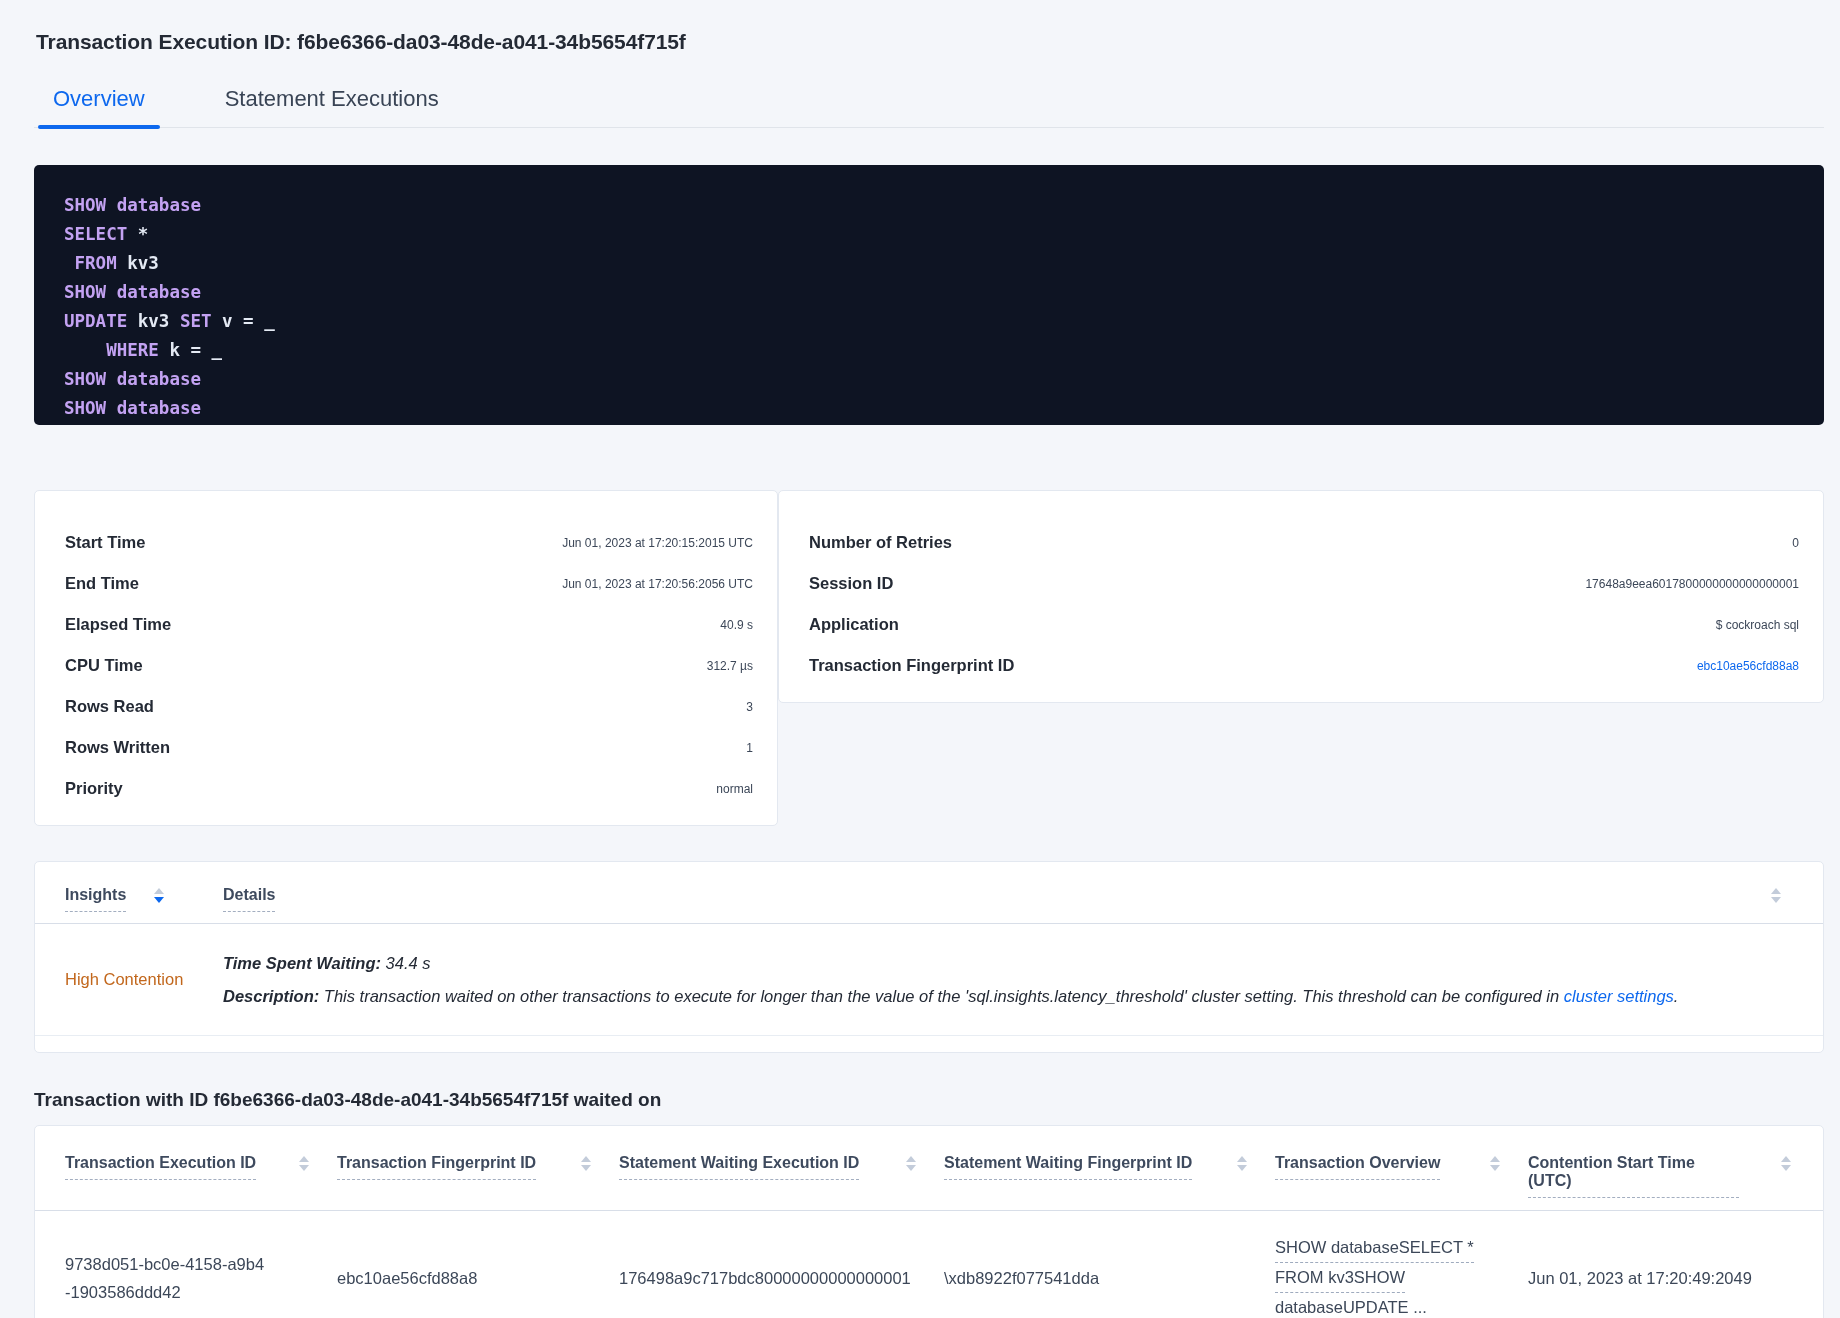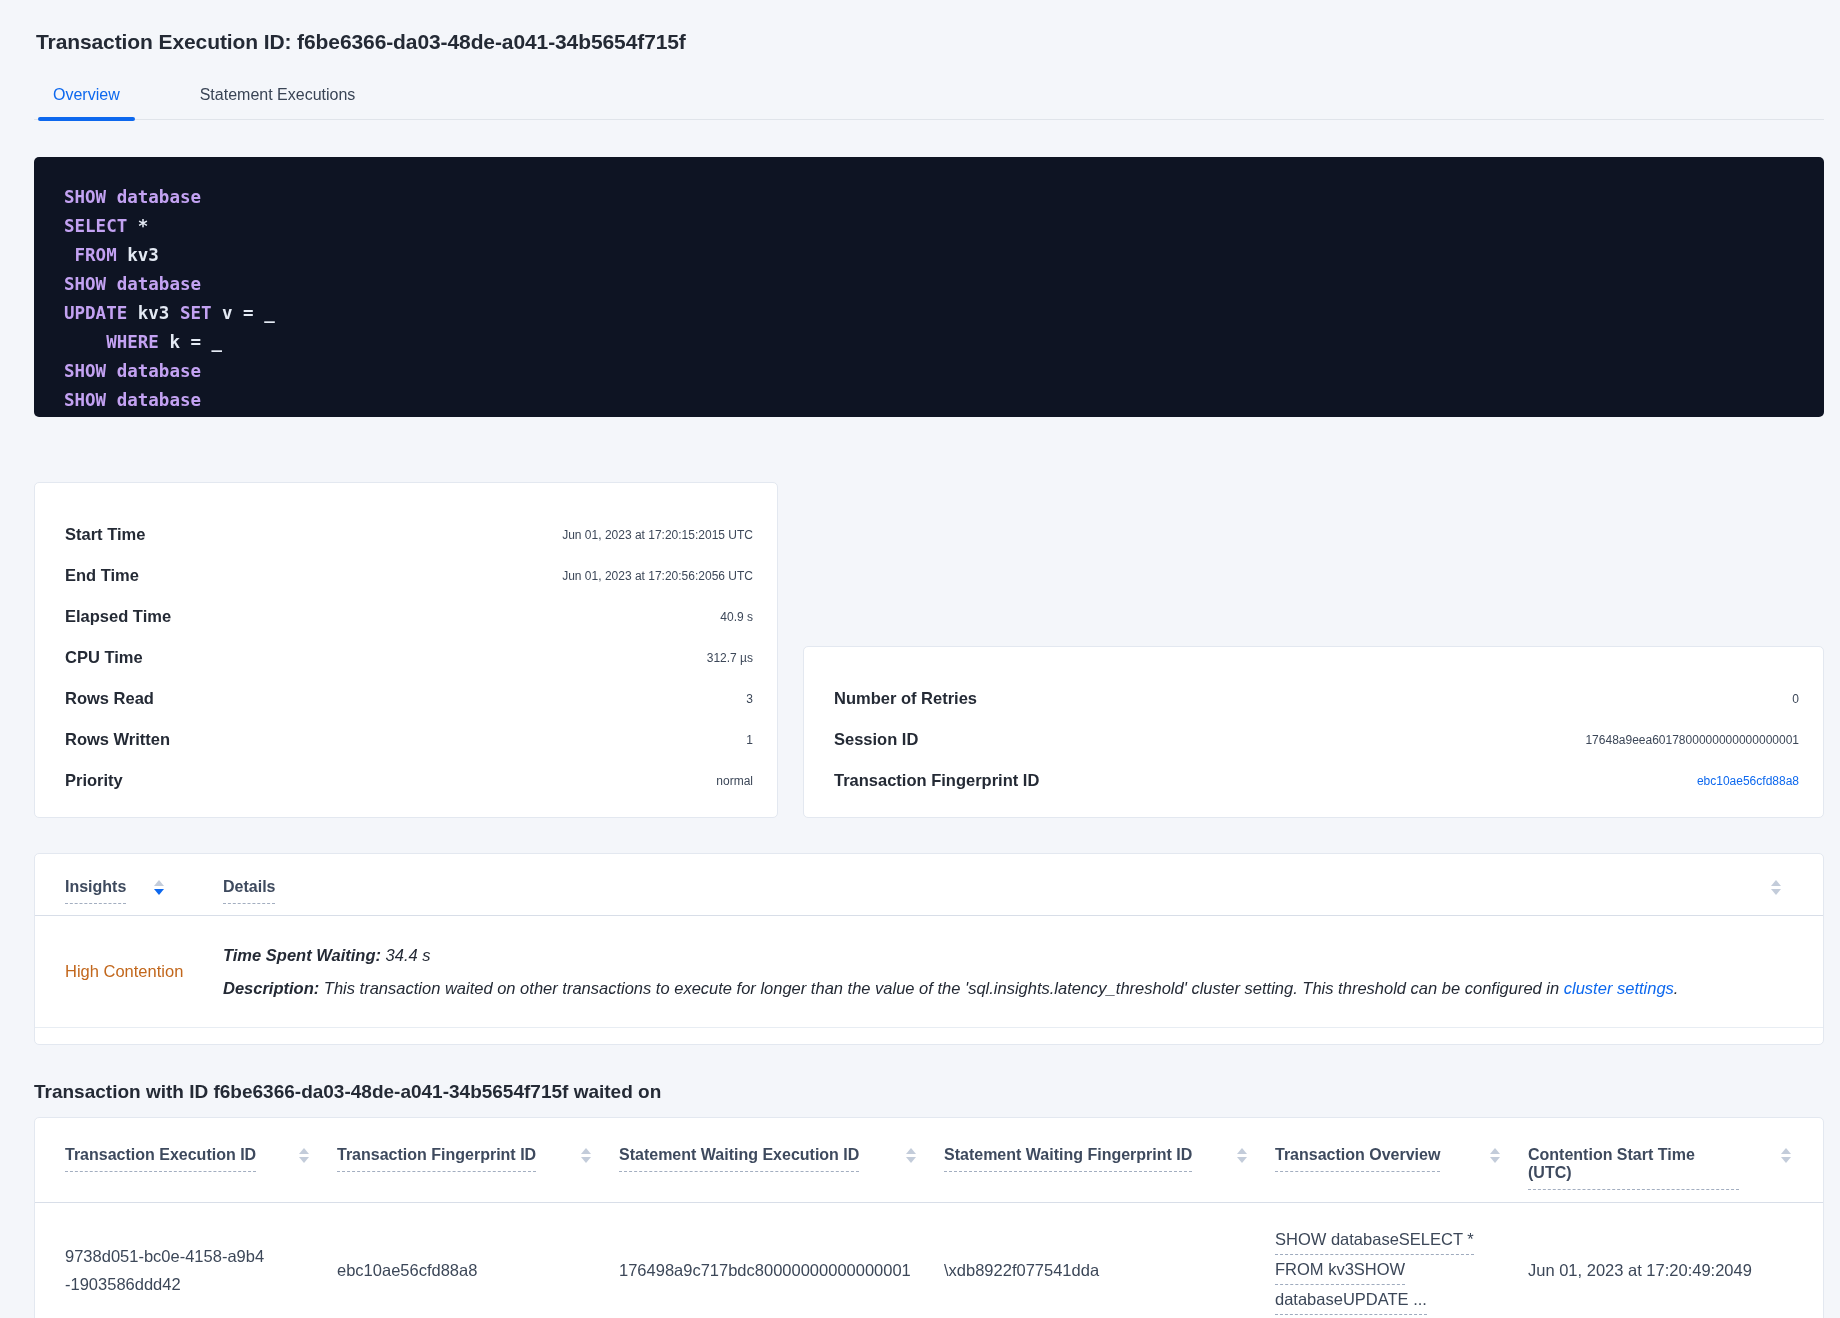--- a/index.html
+++ b/index.html
@@ -8,37 +8,37 @@
     width:1840px; height:1318px; overflow:hidden;
     font-family:"Liberation Sans", sans-serif;
     color:#242a35;
   }
   .container { padding:18px 16px 0 34px; width:1840px; }
 
   .page-title { font-size:21px; font-weight:700; color:#242a35; margin:12px 0 0 2px; letter-spacing:-0.1px; }
 
   
   .tabs { display:flex; gap:50px; margin-top:26px; border-bottom:1px solid #e0e4ea; padding-left:4px; }
-  .tab { font-size:16px; padding:6px 15px 15px 15px; color:#394455; position:relative; cursor:pointer; }
+  .tab { font-size:22px; padding:6px 15px 15px 15px; color:#394455; position:relative; cursor:pointer; }
   .tab.active { color:var(--accent-blue); }
   .tab.active::after { content:""; position:absolute; left:0; right:0; bottom:-2px; height:4px; border-radius:3px; background:var(--accent-blue); }
 
   
   .sql-box {
     margin-top:37px; background:var(--code-bg); border-radius:5px;
     padding:26px 30px 6px 30px; height:260px;
     font-family:"DejaVu Sans Mono", monospace; font-size:17.5px; line-height:29px; font-weight:700;
   }
   .sql-line { white-space:pre; }
   .sql-line .kw { color:var(--code-keyword); }
   .sql-line .pl { color:var(--code-plain); }
 
   
   .card { background:#fff; border:1px solid #e3e8f0; border-radius:5px; }
-  .stat-cards { display:flex; gap:25px; margin-top:65px; align-items:flex-end; }
+  .stat-cards { display:flex; margin-top:65px; align-items:flex-start; }
   .stat-card { padding:31px 24px 16px 30px; }
   .stat-card.left { flex:0 0 744px; }
   .stat-card.right { flex:1; }
   .stat-row { display:flex; justify-content:space-between; align-items:center; height:41px; }
   .stat-label { font-weight:700; font-size:16.5px; color:#242a35; }
   .stat-value { font-size:12px; color:#3c4758; }
   .stat-value.link { color:var(--accent-blue); cursor:pointer; }
 
   
   .th-label { font-weight:700; font-size:16px; color:#3e4a5e; padding-bottom:7px; border-bottom:1px dashed #a3aec0; }
@@ -133,20 +133,24 @@
     <div class="card stat-card right">
       <div class="stat-row">
         <span class="stat-label">Number of Retries</span>
         <span class="stat-value">0</span>
       </div>
       <div class="stat-row">
         <span class="stat-label">Session ID</span>
         <span class="stat-value">17648a9eea6017800000000000000001</span>
       </div>
       <div class="stat-row">
+        <span class="stat-label">Application</span>
+        <span class="stat-value">$ cockroach sql</span>
+      </div>
+      <div class="stat-row">
         <span class="stat-label">Transaction Fingerprint ID</span>
         <span class="stat-value link">ebc10ae56cfd88a8</span>
       </div>
     </div>
   </div>
 
   <div class="card insights-card">
     <div class="i-header">
       <div class="hcell first">
         <span class="th-label">Insights</span>

